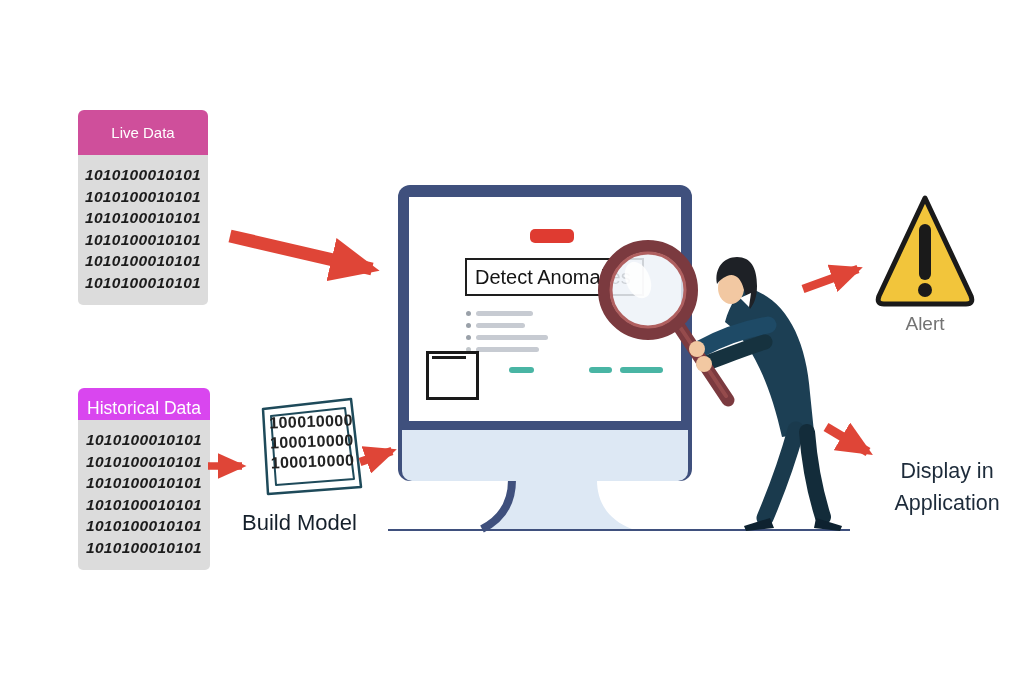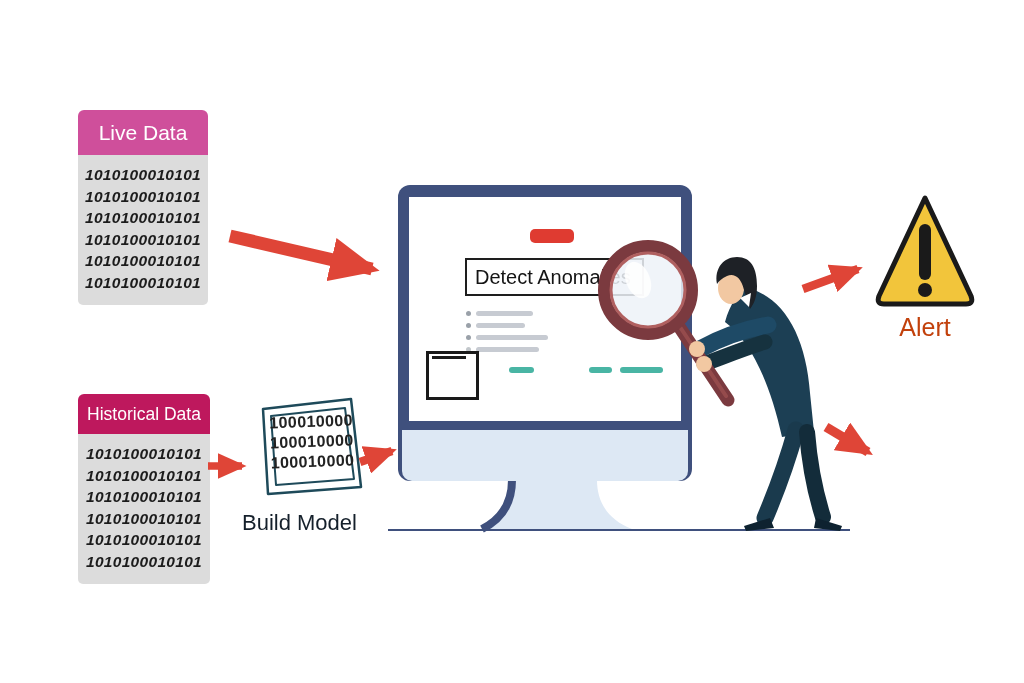--- a/index.html
+++ b/index.html
@@ -8,23 +8,23 @@
   .abs{position:absolute;}
 
   
   .data-card{position:absolute;width:130px;border-radius:6px;}
   .data-card .hdr{color:#fff;text-align:center;border-radius:6px 6px 0 0;}
   .data-card .body{background:#dcdcdc;border-radius:0 0 5px 5px;text-align:center;
                    color:#1c1c1c;padding:9px 0 12px 0;font-style:italic;}
   .binary-row{font-size:15.5px;line-height:21.5px;letter-spacing:.3px;font-weight:bold;
               font-stretch:condensed;}
   #live-card{left:78px;top:110px;}
-  #live-card .hdr{background:#cf4f9b;height:45px;line-height:45px;font-size:21px;}
+  #live-card .hdr{background:#cf4f9b;height:45px;line-height:45px;font-size:15px;}
   #hist-card{left:78px;top:388px;width:132px;}
-  #hist-card .hdr{background:#be185d;height:40px;line-height:40px;font-size:17.5px;margin-top:6px;}
+  #hist-card .hdr{background:#d946ef;height:32px;line-height:40px;font-size:17.5px;}
 
   
   #monitor-frame{left:398px;top:185px;width:294px;height:296px;background:#3f507d;border-radius:12px;z-index:2;}
   #monitor-screen{left:409px;top:197px;width:272px;height:224px;background:#ffffff;z-index:2;}
   #monitor-chin{left:402px;top:430px;width:286px;height:51px;background:#dde8f4;border-radius:0 0 10px 10px;z-index:2;}
   #stand-svg{left:460px;top:475px;z-index:1;}
   #ground-line{left:388px;top:529px;width:462px;height:2px;background:#3f507d;z-index:1;}
 
   
   #screen-red-bar{left:530px;top:229px;width:44px;height:14px;background:#df3b31;border-radius:5px;z-index:3;}
@@ -35,21 +35,21 @@
   .bullet-bar{position:absolute;height:5px;border-radius:2.5px;background:#c7cbd2;z-index:3;}
   .teal-dash{position:absolute;height:6px;border-radius:3px;background:#49b5a4;z-index:3;}
   #window-icon{left:426px;top:351px;width:47px;height:43px;border:3px solid #1a1a1a;background:#fff;z-index:3;}
   #window-icon .bar{position:absolute;left:3px;top:2px;width:34px;height:3px;background:#1a1a1a;}
 
   
   #figure-svg{left:580px;top:230px;z-index:4;}
 
   
   #alert-svg{left:870px;top:190px;z-index:2;}
-  #alert-label{left:880px;top:313px;width:90px;text-align:center;font-size:25px;color:#c2410c;z-index:2;}
+  #alert-label{left:880px;top:313px;width:90px;text-align:center;font-size:19px;color:#737373;z-index:2;}
 
   
   #display-label{left:872px;top:455px;width:150px;text-align:center;font-size:21.5px;
                  line-height:32px;color:#1d2b3a;z-index:2;}
 
   
   #build-svg{left:255px;top:395px;z-index:2;}
   #build-rows{left:270px;top:412px;width:80px;text-align:center;z-index:3;transform:rotate(-2deg);}
   #build-rows div{font-size:16px;line-height:20px;color:#222;font-weight:bold;letter-spacing:.4px;}
   #build-label{left:242px;top:510px;width:140px;font-size:22px;color:#15202b;z-index:2;}
@@ -158,20 +158,24 @@
     <ellipse cx="58" cy="50" rx="12" ry="19" fill="#ffffff" opacity="0.85" transform="rotate(-22 58 50)"></ellipse>
   </svg>
 
   <svg class="abs" id="alert-svg" width="110" height="125" viewBox="0 0 110 125">
     <path d="M55,8 L101,106 Q104,114 96,114 L14,114 Q6,114 9,106 Z" fill="#f2c53b" stroke="#1a1a1a" stroke-width="5" stroke-linejoin="round"></path>
     <line x1="55" y1="40" x2="55" y2="84" stroke="#1a1a1a" stroke-width="12" stroke-linecap="round"></line>
     <circle cx="55" cy="100" r="7" fill="#1a1a1a"></circle>
   </svg>
   <div class="abs" id="alert-label">Alert</div>
 
+  <div class="abs" id="display-label">
+    <div>Display in</div>
+    <div>Application</div>
+  </div>
 
   <svg class="abs" id="arrows-svg" width="1024" height="683" viewBox="0 0 1024 683">
     <defs>
       <marker id="ah" markerWidth="3.8" markerHeight="3.4" refX="3.2" refY="1.7" orient="auto" markerUnits="strokeWidth">
         <path d="M0,0 L3.8,1.7 L0,3.4 Z" fill="#df4537"></path>
       </marker>
     </defs>
     <line x1="230" y1="236" x2="372" y2="269" stroke="#df4537" stroke-width="13" marker-end="url(#ah)"></line>
     <line x1="208" y1="466" x2="242" y2="466" stroke="#df4537" stroke-width="7.5" marker-end="url(#ah)"></line>
     <line x1="360" y1="462" x2="392" y2="451" stroke="#df4537" stroke-width="8.5" marker-end="url(#ah)"></line>

